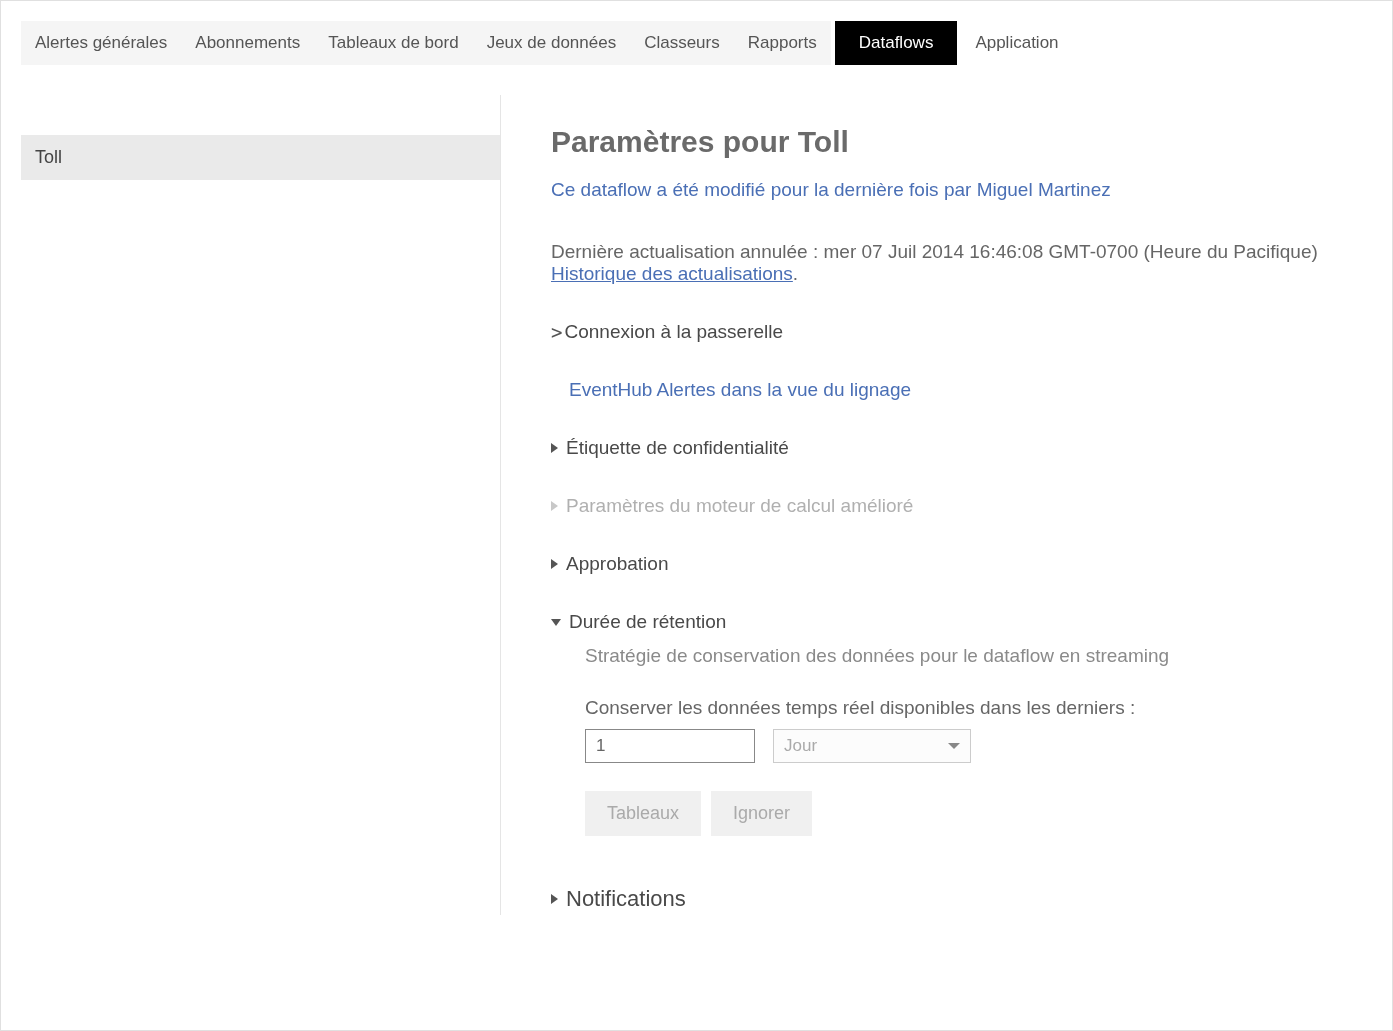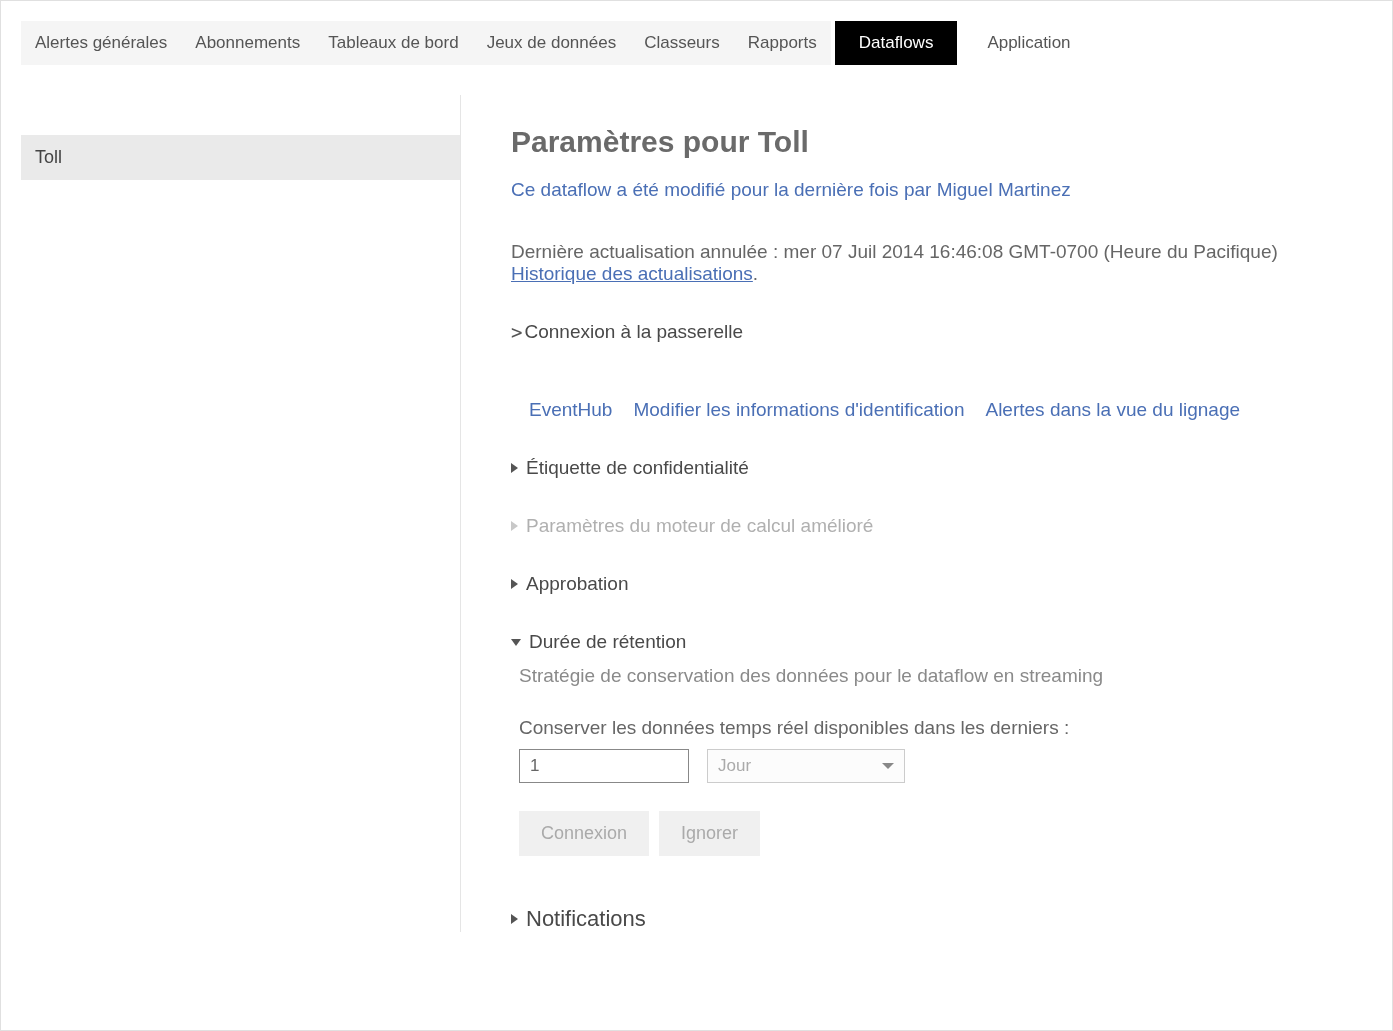--- a/index.html
+++ b/index.html
@@ -27,32 +27,32 @@
       color: #555;
       background: #f5f5f5;
       cursor: pointer;
       white-space: nowrap;
     }
     .tab.active {
       background: #000;
       color: #fff;
       padding: 12px 24px;
       margin-left: 4px;
-      margin-right: 16px;
+      margin-right: 4px;
     }
     .tab.last {
       background: #fff;
       color: #555;
     }
     .content {
       display: flex;
       margin-top: 30px;
     }
     .sidebar {
-      width: 460px;
+      width: 500px;
       padding-left: 20px;
       border-right: 1px solid #e5e5e5;
       min-height: 820px;
     }
     .sidebar-item {
       background: #eaeaea;
       padding: 12px 14px;
       font-size: 18px;
       color: #444;
       margin-top: 40px;
@@ -115,35 +115,35 @@
       border-top: 7px solid #555;
     }
     .caret-gt {
       font-size: 19px;
       color: #555;
       margin-right: 2px;
       font-family: monospace;
     }
     .ds-credentials {
       margin-left: 18px;
-      margin-top: 56px;
+      margin-top: 36px;
       font-size: 19px;
       display: flex;
       flex-wrap: wrap;
-      gap: 21px;
+      gap: 4px;
     }
     .ds-source {
       color: #4a6fb5;
     }
     .ds-link {
       color: #4a6fb5;
       cursor: pointer;
     }
     .retention-body {
-      margin-left: 8px;
+      margin-left: 34px;
     }
     .retention-subtitle {
       font-size: 19px;
       color: #8a8a8a;
       margin-top: 12px;
     }
     .retention-label {
       font-size: 19px;
       color: #666;
       margin-top: 30px;
@@ -232,21 +232,20 @@
     <div class="section">
       <div class="section-header">
         <span class="caret-gt">&gt;</span>
         <span>Connexion à la passerelle</span>
       </div>
     </div>
 
     <div class="section">
       <div class="ds-credentials">
         <span class="ds-source">EventHub</span>
-        <span class="ds-link">Modifier les informations d'identification</span>
         <span class="ds-link">Alertes dans la vue du lignage</span>
       </div>
     </div>
 
     <div class="section">
       <div class="section-header">
         <span class="caret caret-right"></span>
         <span>Étiquette de confidentialité</span>
       </div>
     </div>
@@ -274,21 +273,21 @@
         <div class="retention-subtitle">Stratégie de conservation des données pour le dataflow en streaming</div>
         <div class="retention-label">Conserver les données temps réel disponibles dans les derniers :</div>
         <div class="retention-inputs">
           <input class="retention-number" type="text" value="1" style="">
           <div class="retention-select">
             <span>Jour</span>
             <span class="chev"></span>
           </div>
         </div>
         <div class="retention-buttons">
-          <button class="btn">Connexion</button>
+          <button class="btn">Tableaux</button>
           <button class="btn">Ignorer</button>
         </div>
       </div>
     </div>
 
     <div class="section notifications-section">
       <div class="section-header">
         <span class="caret caret-right"></span>
         <span>Notifications</span>
       </div>

